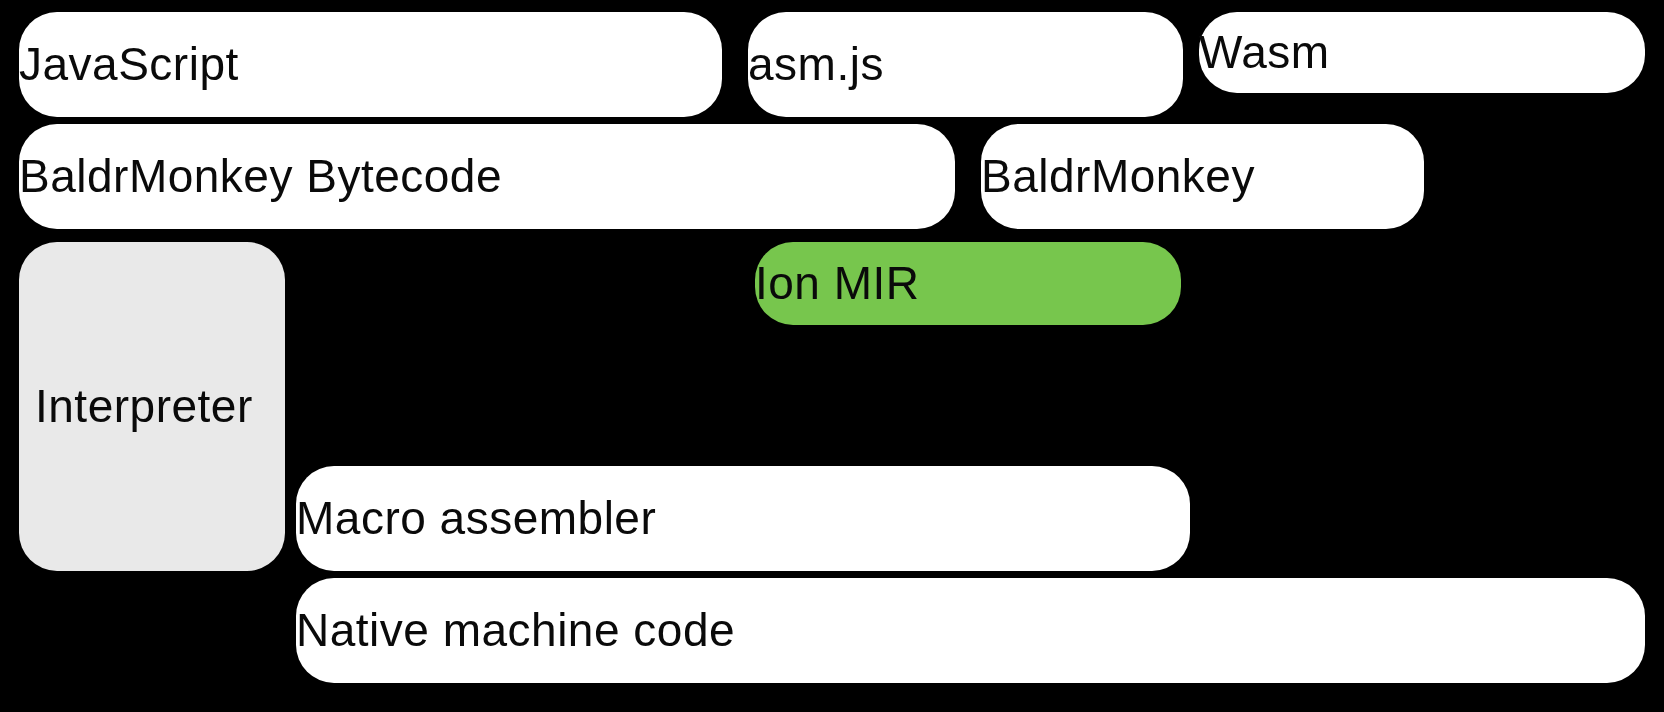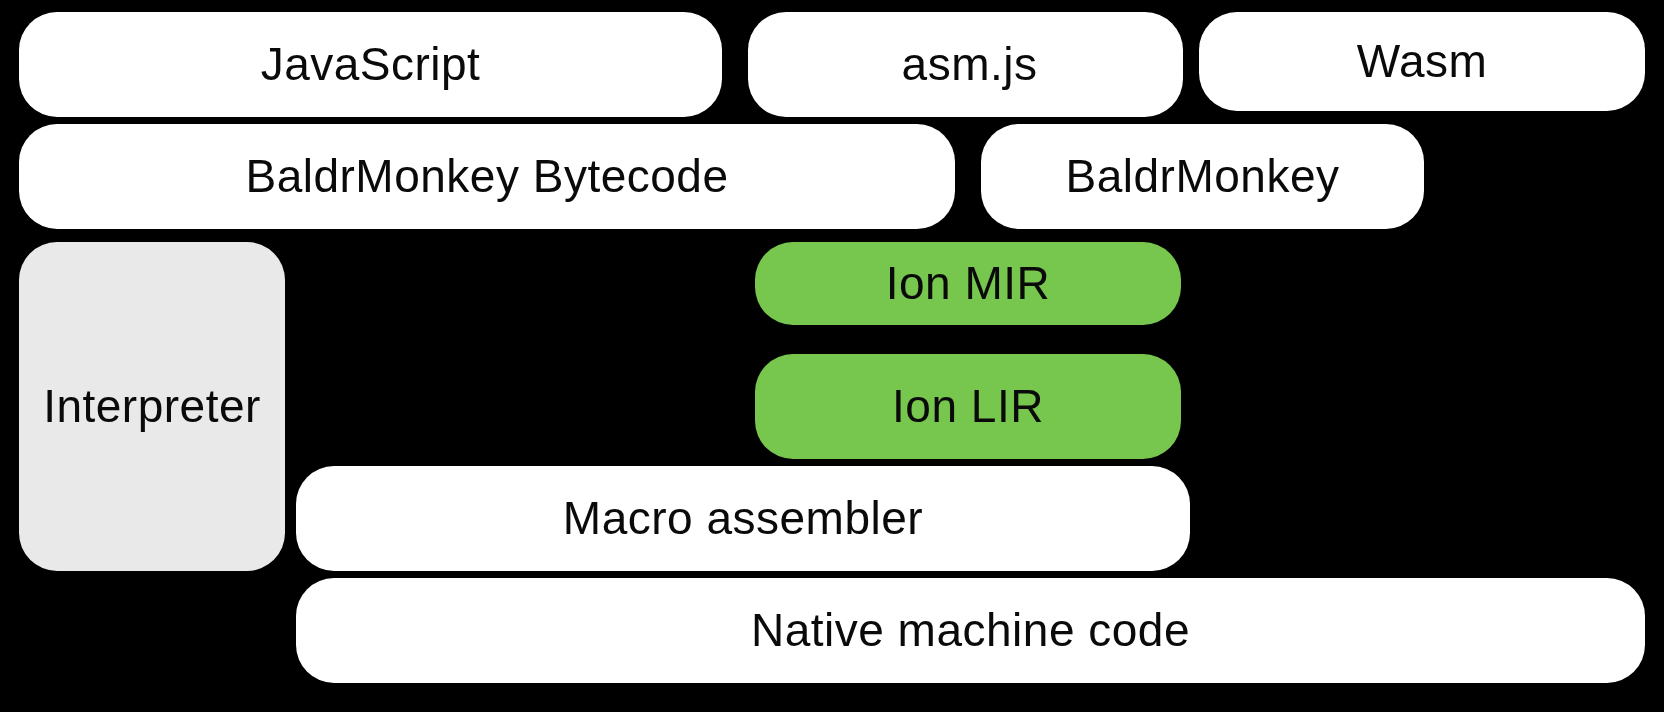--- a/index.html
+++ b/index.html
@@ -13,73 +13,70 @@
     height: 712px;
     background: var(--bg, #000);
     overflow: hidden;
     font-family: "Liberation Sans", "DejaVu Sans", sans-serif;
   }
   .box {
     position: absolute;
     border-radius: 38px;
     display: flex;
     align-items: center;
-    justify-content: center;
+    justify-content: flex-start;
     text-align: center;
     box-sizing: border-box;
   }
   .label {
     font-size: 46px;
     line-height: 1.25;
     color: var(--text, #0a0a0a);
     letter-spacing: 0.5px;
   }
   .v-white { background: var(--white-box, #fff); }
-  .v-gray  { background: var(--gray-box, #e9e9e9); }
+  .v-gray  { background: var(--gray-box, #e9e9e9); padding-left: 16px; }
   .v-green { background: var(--green-box, #77c64d); }
   .v-pink  { background: var(--pink-box, #f67d8c); }
   .box-javascript-baseline .label { max-width: 360px; }
 </style>
 </head>
 <body>
 
 <div class="canvas">
 
   <div class="box v-white" style="left:19px; top:12px; width:703px; height:105px;">
     <span class="label">JavaScript</span>
   </div>
 
-  <div class="box v-white" style="left:748px; top:12px; width:435px; height:105px;padding-left:8px;">
+  <div class="box v-white" style="left:748px; top:12px; width:435px; height:105px;">
     <span class="label">asm.js</span>
   </div>
 
-  <div class="box v-white" style="left:1199px; top:12px; width:446px; height:99px;">
+  <div class="box v-white" style="left:1199px; top:12px; width:446px; height:81px;">
     <span class="label">Wasm</span>
   </div>
 
   <div class="box v-white" style="left:19px; top:124px; width:936px; height:105px;">
     <span class="label">BaldrMonkey Bytecode</span>
   </div>
 
   <div class="box v-white" style="left:981px; top:124px; width:443px; height:105px;">
     <span class="label">BaldrMonkey</span>
   </div>
 
   <div class="box v-gray" style="left:19px; top:242px; width:266px; height:329px;">
     <span class="label">Interpreter</span>
   </div>
 
 
   <div class="box v-green" style="left:755px; top:242px; width:426px; height:83px;">
     <span class="label">Ion MIR</span>
   </div>
 
-  <div class="box v-green" style="left:755px; top:354px; width:426px; height:105px;">
-    <span class="label">Ion LIR</span>
-  </div>
 
 
   <div class="box v-white" style="left:296px; top:578px; width:1349px; height:105px;">
     <span class="label">Native machine code</span>
   </div>
 
   <div class="box v-white" style="left:296px; top:466px; width:894px; height:105px;">
     <span class="label">Macro assembler</span>
   </div>
 

